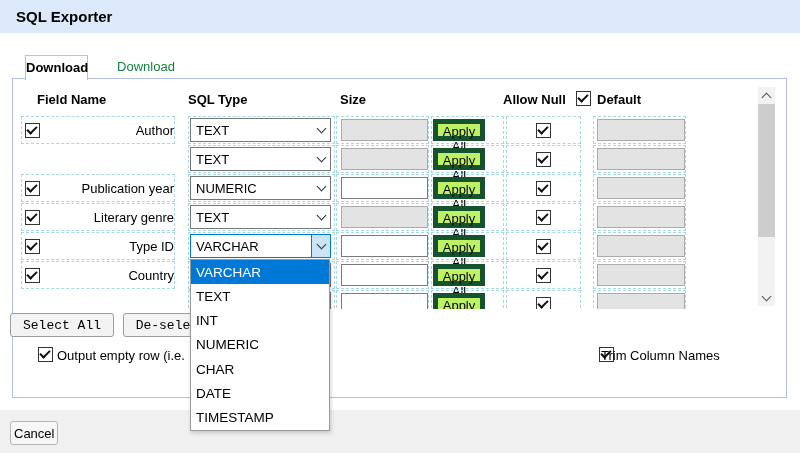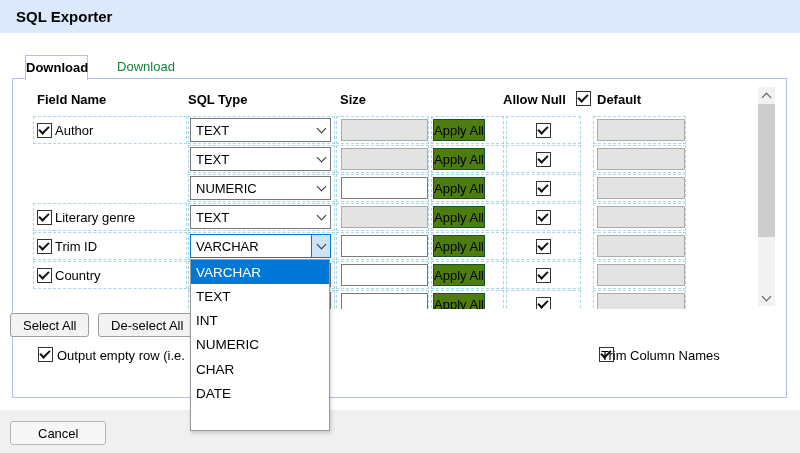--- a/index.html
+++ b/index.html
@@ -17,21 +17,21 @@
 
   
   .panel{position:absolute;left:12px;top:78px;width:773px;height:318px;border:1px solid #b3bfe6;background:#fff;z-index:1;}
 
   .viewport{position:absolute;left:0;top:8px;width:745px;height:222px;overflow:hidden;}
   .thead{position:relative;height:29px;}
   .th{position:absolute;top:5px;font-weight:bold;white-space:nowrap;}
 
   .row{position:relative;height:28px;margin-bottom:1px;}
   .cell{position:absolute;top:0;height:28px;box-sizing:border-box;border:1px dashed #a8d7e6;display:flex;align-items:center;}
-  .c-field{left:20px;width:154px;padding-left:3px;gap:3px;}
+  .c-field{left:8px;width:154px;padding-left:3px;gap:3px;justify-content:space-between;}
   .c-type{left:175px;width:147px;}
   .c-size{left:323px;width:93px;}
   .c-apply{left:418px;width:73px;}
   .c-null{left:493px;width:75px;justify-content:center;}
   .c-def{left:580px;width:93px;}
 
   
   .cb{position:relative;display:inline-block;width:13px;height:13px;background:#fff;border:1px solid #333;box-sizing:content-box;flex:none;}
   .tick{position:absolute;left:1px;top:2px;width:8px;height:4px;border-left:2px solid #111;border-bottom:2px solid #111;transform:rotate(-45deg);}
 
@@ -41,50 +41,50 @@
   .chev-box{position:absolute;right:0;top:0;bottom:0;width:18px;display:flex;align-items:center;justify-content:center;}
   .chev{width:6px;height:6px;border-right:1.5px solid #333;border-bottom:1.5px solid #333;transform:rotate(45deg);margin-top:-3px;}
   .sel.focused{border-color:#0078d7;}
   .sel.focused .chev-box{background:#cce4f7;border-left:1px solid #0078d7;}
 
   
   .tin{width:85px;height:20px;margin-left:4px;background:#fff;border:1px solid #7a7a7a;}
   .tin.dis{background:#e3e3e3;border-color:#ababab;}
   .c-def .tin{width:86px;margin-left:3px;}
 
-  .btn-apply{width:52px;height:22px;margin-left:1px;background:#4d7c0f;border:1px solid #14532d;
+  .btn-apply{width:52px;height:22px;margin-left:1px;background:#bef264;border:5px solid #14532d;
              font-family:"Liberation Sans",sans-serif;font-size:13px;padding:0;}
 
   
   .vscroll{position:absolute;left:745px;top:8px;width:17px;height:219px;background:#f2f2f2;}
   .vs-btn{position:absolute;left:0;width:17px;height:17px;display:flex;align-items:center;justify-content:center;}
   .vs-up{top:0;} .vs-down{bottom:0;}
   .chev-up{width:6px;height:6px;border-left:1.5px solid #555;border-top:1.5px solid #555;transform:rotate(45deg);margin-top:3px;}
   .chev-dn{width:6px;height:6px;border-right:1.5px solid #555;border-bottom:1.5px solid #555;transform:rotate(45deg);margin-top:-3px;}
   .vs-thumb{position:absolute;left:0;top:17px;width:17px;height:133px;background:#cdcdcd;}
 
   
   .btnrow{position:absolute;left:-3px;top:234px;white-space:nowrap;}
   .btn-std{height:24px;padding:0 12px;margin-right:5px;background:#f3f3f3;border:1px solid #9d9d9d;border-radius:3px;
-           font-family:Liberation Sans, sans-serif;font-size:13px;}
+           font-family:Liberation Mono, monospace;font-size:13px;}
 
   
   .outline{position:absolute;left:0;top:267px;height:20px;width:770px;}
   .outline .cb{position:absolute;top:1px;}
   .oltext{position:absolute;top:2px;white-space:nowrap;}
 
   
   .dropdown{position:absolute;left:190px;top:259px;width:140px;height:172px;box-sizing:border-box;background:#fff;
             border:1px solid #9a9a9a;box-shadow:1px 2px 4px rgba(0,0,0,0.18);z-index:20;}
   .dd-item{height:24.28px;display:flex;align-items:center;padding-left:5px;font-size:13.5px;cursor:default;}
   .dd-item.selected{background:#0078d7;color:#fff;}
 
   
   .footer{position:absolute;left:0;top:410px;width:800px;height:43px;background:#f0f0f0;z-index:5;}
-  .btn-cancel{position:absolute;left:10px;top:11px;height:24px;padding:0 27px;background:#f7f7f7;border:1px solid #b5b5b5;
+  .btn-cancel{position:absolute;left:10px;top:11px;height:24px;padding:0 3px;background:#f7f7f7;border:1px solid #b5b5b5;
               border-radius:3px;font-family:"Liberation Sans",sans-serif;font-size:13px;}
 </style>
 </head>
 <body>
 
 <div class="stage">
 
   <div class="titlebar">
     <span class="ttl">SQL Exporter</span>
   </div>
@@ -158,20 +158,26 @@
             <div class="cell c-null">
               <span class="cb">
                 <span class="tick"></span>
               </span>
             </div>
             <div class="cell c-def">
               <div class="tin dis"></div>
             </div>
           </div>
           <div class="row">
+            <div class="cell c-field">
+              <span class="cb">
+                <span class="tick"></span>
+              </span>
+              <span class="flab">Publication year</span>
+            </div>
             <div class="cell c-type">
               <div class="sel">
                 <span class="selval">NUMERIC</span>
                 <span class="chev-box">
                   <span class="chev"></span>
                 </span>
               </div>
             </div>
             <div class="cell c-size">
               <div class="tin"></div>
@@ -216,21 +222,21 @@
             </div>
             <div class="cell c-def">
               <div class="tin dis"></div>
             </div>
           </div>
           <div class="row">
             <div class="cell c-field">
               <span class="cb">
                 <span class="tick"></span>
               </span>
-              <span class="flab">Trim ID</span>
+              <span class="flab">Type ID</span>
             </div>
             <div class="cell c-type">
               <div class="sel focused">
                 <span class="selval">VARCHAR</span>
                 <span class="chev-box">
                   <span class="chev"></span>
                 </span>
               </div>
             </div>
             <div class="cell c-size">
@@ -333,19 +339,20 @@
 
   </div>
 
   <div class="dropdown" id="dropdown">
       <div class="dd-item selected">VARCHAR</div>
       <div class="dd-item">TEXT</div>
       <div class="dd-item">INT</div>
       <div class="dd-item">NUMERIC</div>
       <div class="dd-item">CHAR</div>
       <div class="dd-item">DATE</div>
+      <div class="dd-item">TIMESTAMP</div>
     </div>
 
   <div class="footer">
     <button class="btn-cancel">Cancel</button>
   </div>
 
 </div>
 
 </body></html>

